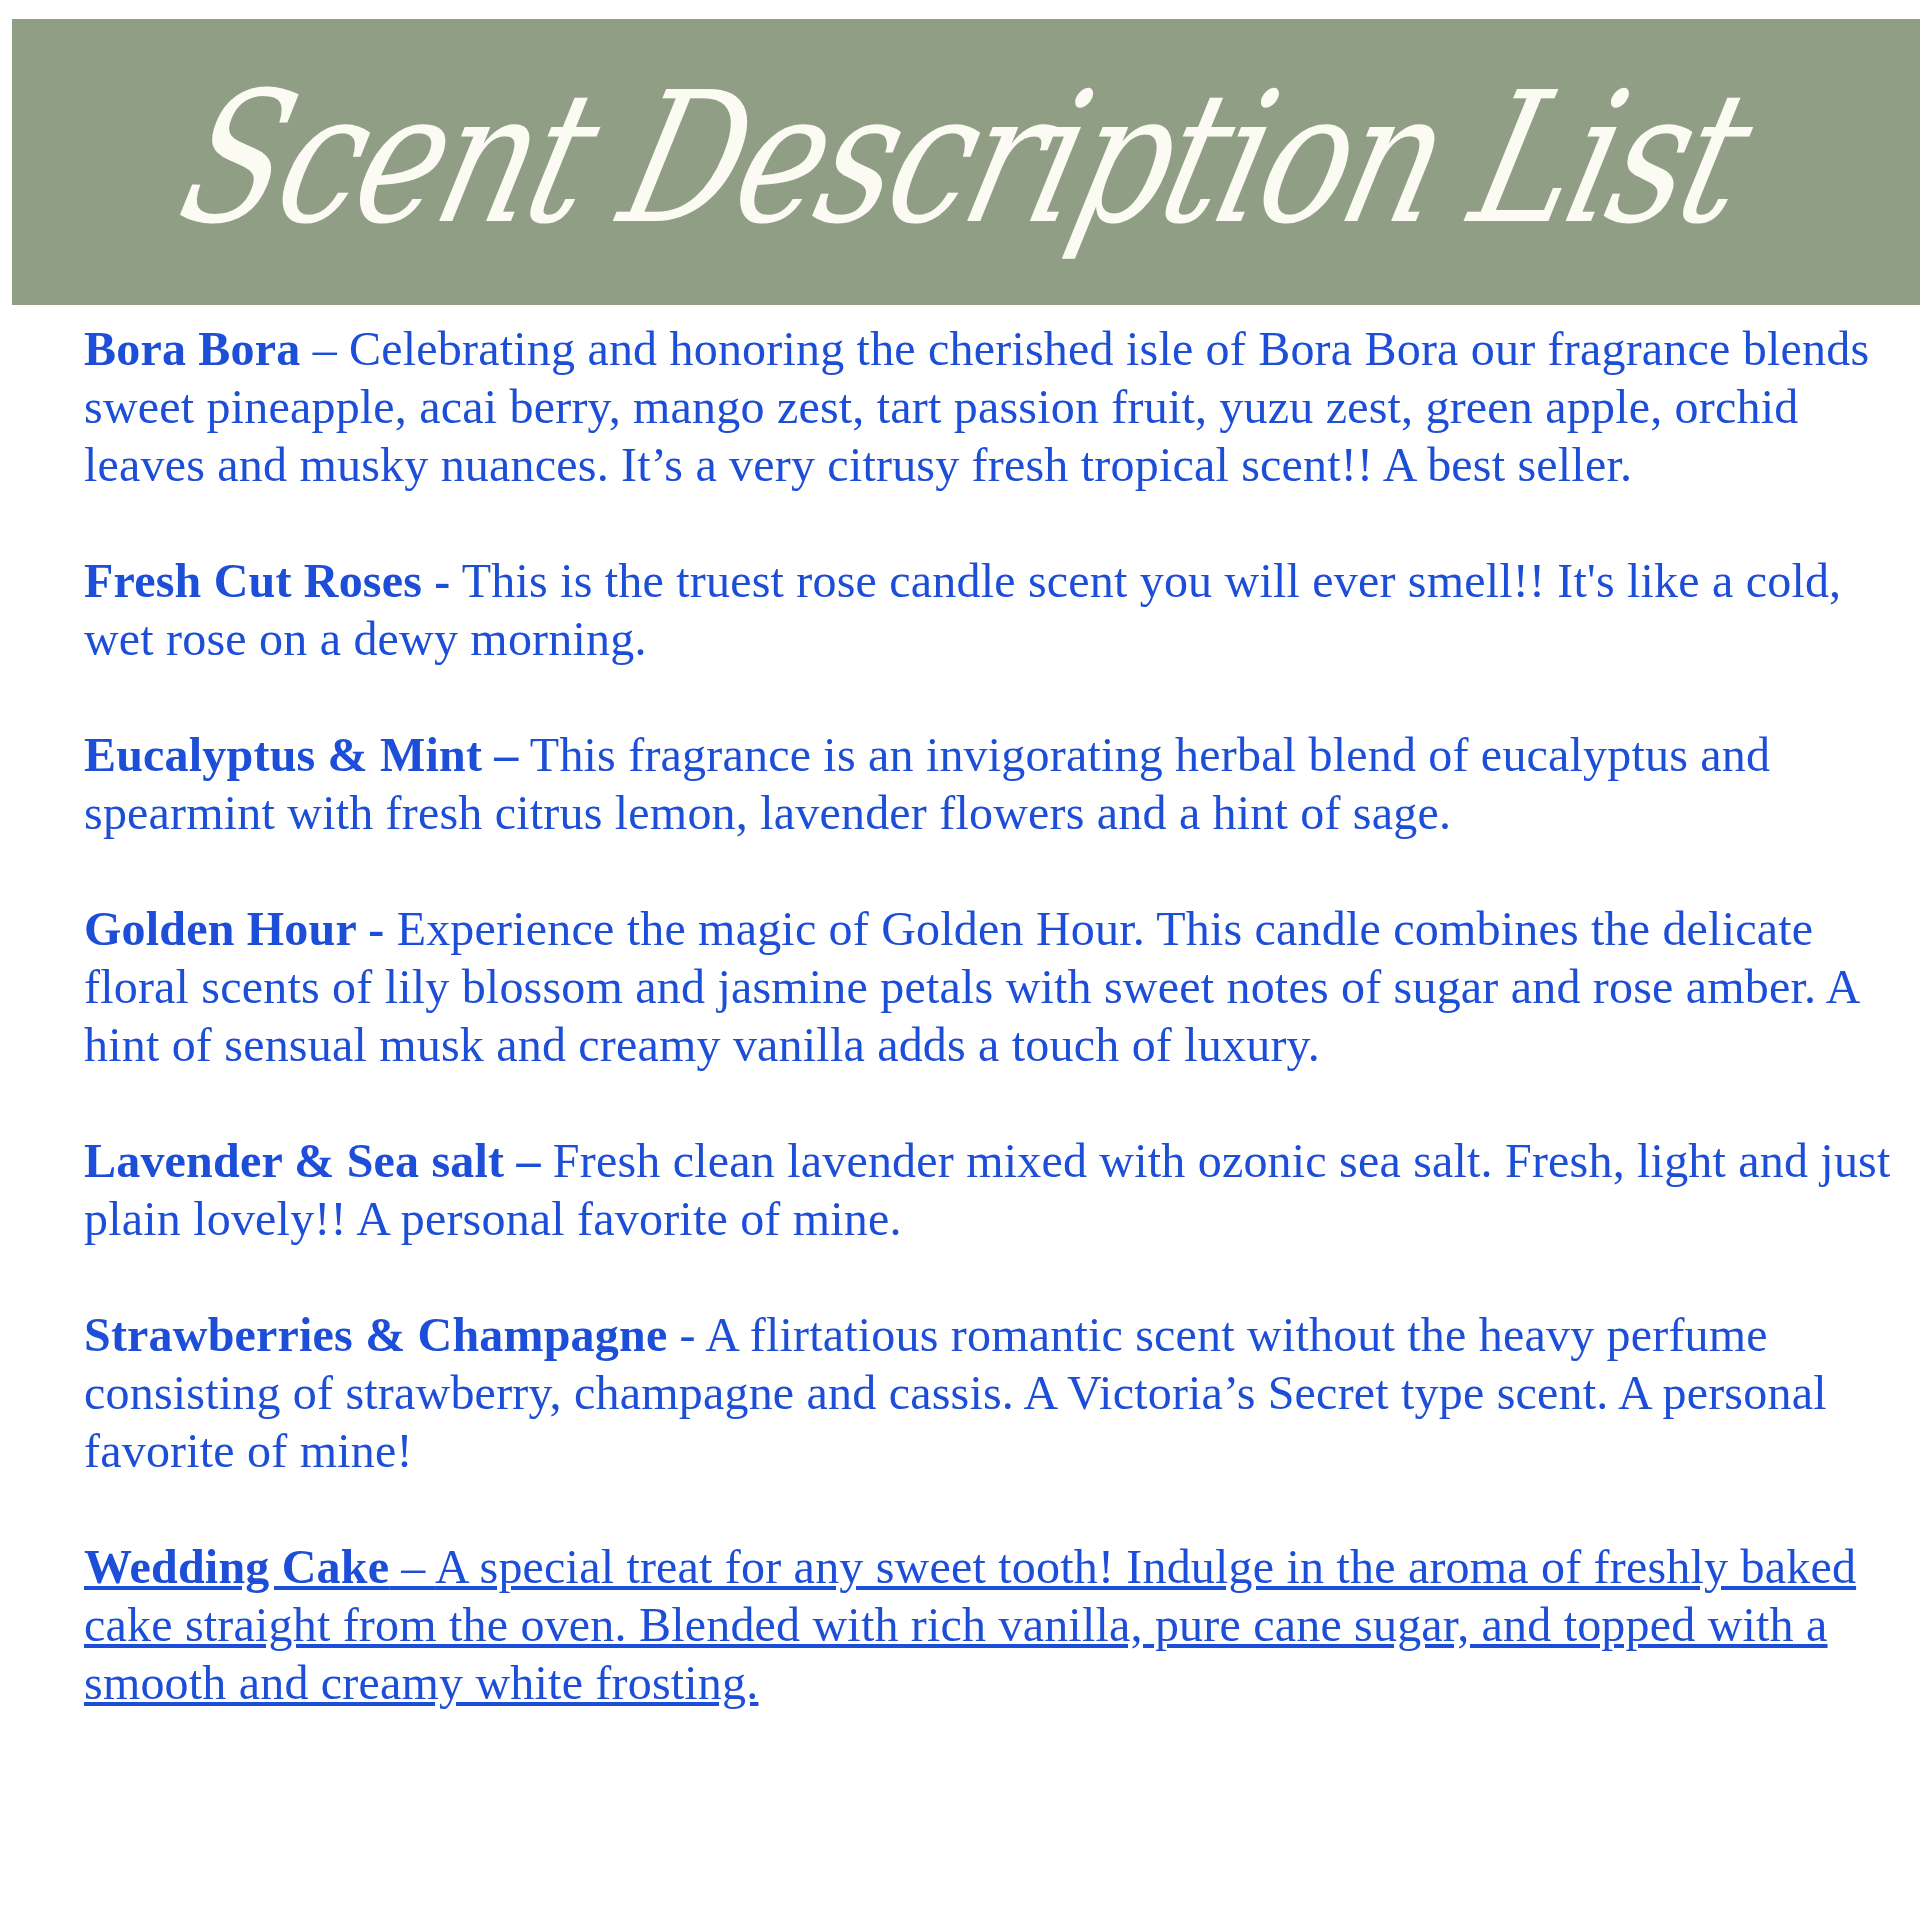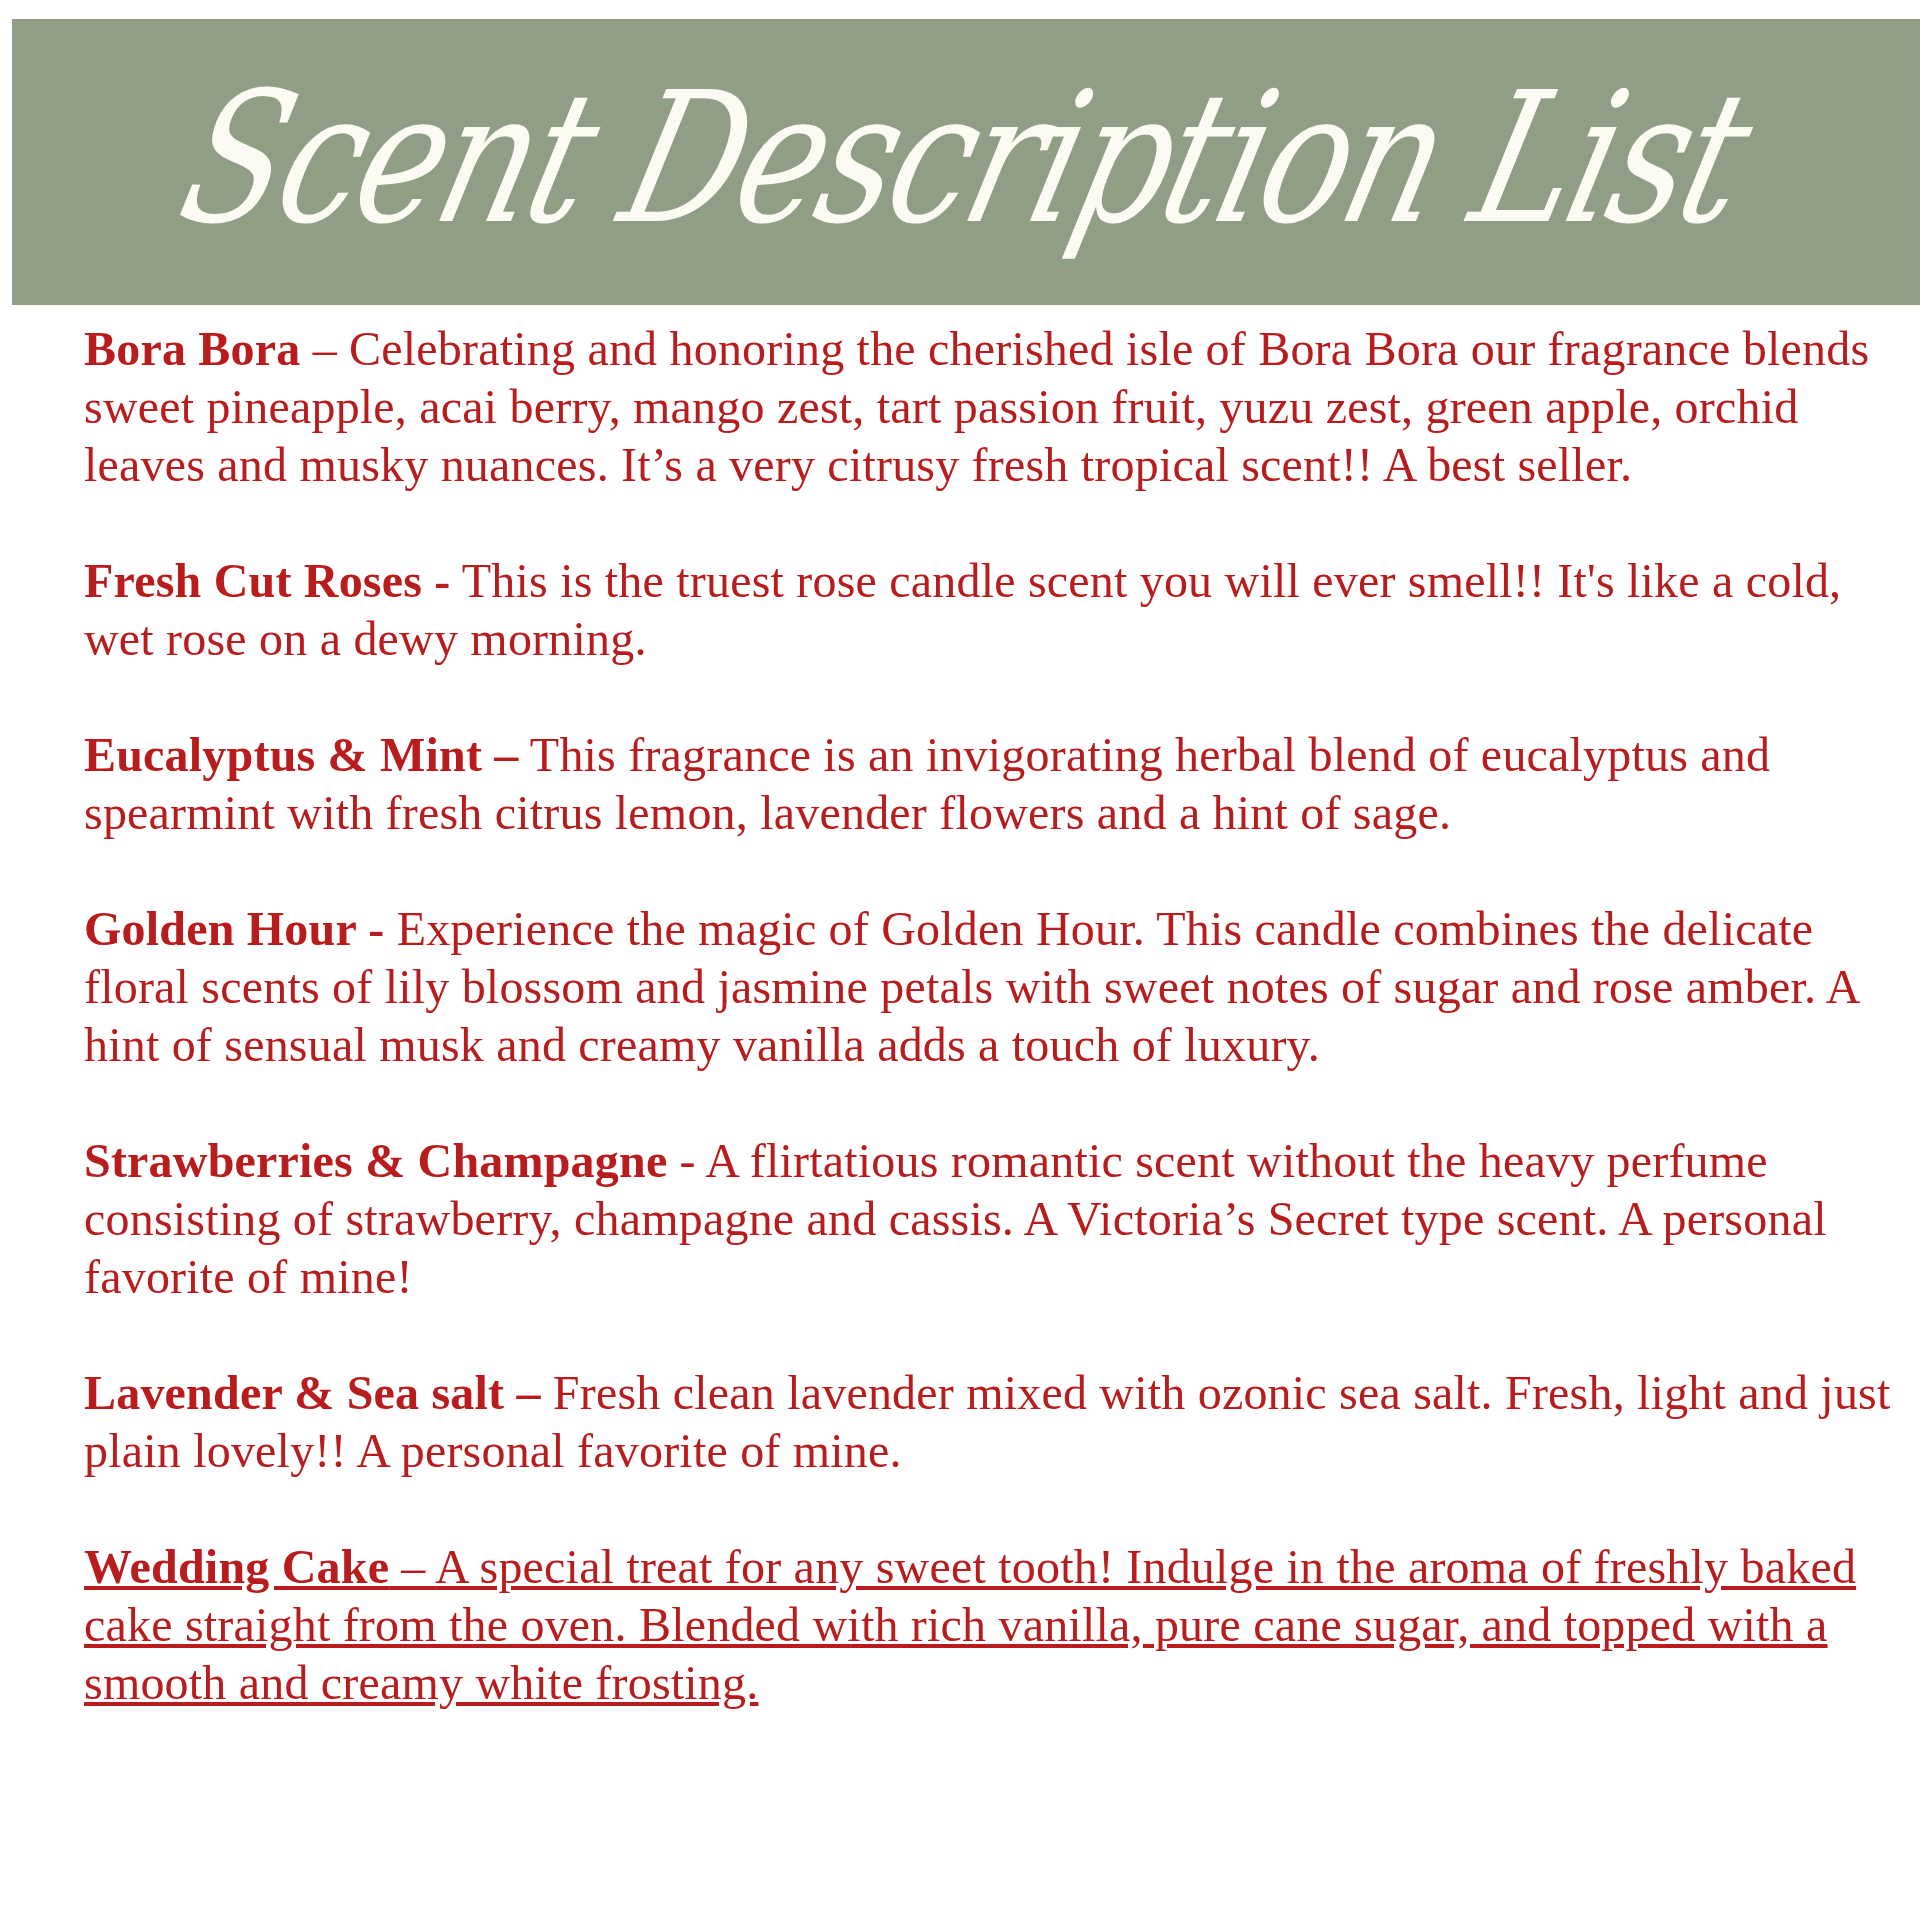--- a/index.html
+++ b/index.html
@@ -37,21 +37,21 @@
       font-weight: normal;
     }
     .body-text {
       position: absolute;
       left: 84px;
       top: 320px;
       width: 1815px;
       font-family: "Liberation Serif", serif;
       font-size: 48px;
       line-height: 58px;
-      color: #b91c1c;
+      color: #1d4ed8;
       letter-spacing: 0.2px;
     }
     .scent {
       margin: 0 0 58px 0;
     }
     .scent:last-child {
       margin-bottom: 0;
       text-decoration: underline;
     }
     .scent-name {
@@ -67,19 +67,19 @@
 
 <div class="body-text">
   <p class="scent"><span class="scent-name">Bora Bora</span><span> – </span><span>Celebrating and honoring the cherished isle of Bora Bora our fragrance blends sweet pineapple, acai berry, mango zest, tart passion fruit, yuzu zest, green apple, orchid leaves and musky nuances. It’s a very citrusy fresh tropical scent!! A best seller.</span></p>
 
   <p class="scent"><span class="scent-name">Fresh Cut Roses -</span><span> </span><span>This is the truest rose candle scent you will ever smell!! It's like a cold, wet rose on a dewy morning.</span></p>
 
   <p class="scent"><span class="scent-name">Eucalyptus &amp; Mint –</span><span> </span><span>This fragrance is an invigorating herbal blend of eucalyptus and spearmint with fresh citrus lemon, lavender flowers and a hint of sage.</span></p>
 
   <p class="scent"><span class="scent-name">Golden Hour -</span><span> </span><span>Experience the magic of Golden Hour. This candle combines the delicate floral scents of lily blossom and jasmine petals with sweet notes of sugar and rose amber. A hint of sensual musk and creamy vanilla adds a touch of luxury.</span></p>
 
+  <p class="scent"><span class="scent-name">Lavender &amp; Sea salt –</span><span> </span><span>Fresh clean lavender mixed with ozonic sea salt. Fresh, light and just plain lovely!! A personal favorite of mine.</span></p>
+
   <p class="scent"><span class="scent-name">Strawberries &amp; Champagne</span><span> - </span><span>A flirtatious romantic scent without the heavy perfume consisting of strawberry, champagne and cassis. A Victoria’s Secret type scent. A personal favorite of mine!</span></p>
-
-  <p class="scent"><span class="scent-name">Lavender &amp; Sea salt –</span><span> </span><span>Fresh clean lavender mixed with ozonic sea salt. Fresh, light and just plain lovely!! A personal favorite of mine.</span></p>
 
   <p class="scent"><span class="scent-name">Wedding Cake</span><span> – </span><span>A special treat for any sweet tooth! Indulge in the aroma of freshly baked cake straight from the oven. Blended with rich vanilla, pure cane sugar, and topped with a smooth and creamy white frosting.</span></p>
 </div>
 
 
 </body></html>

